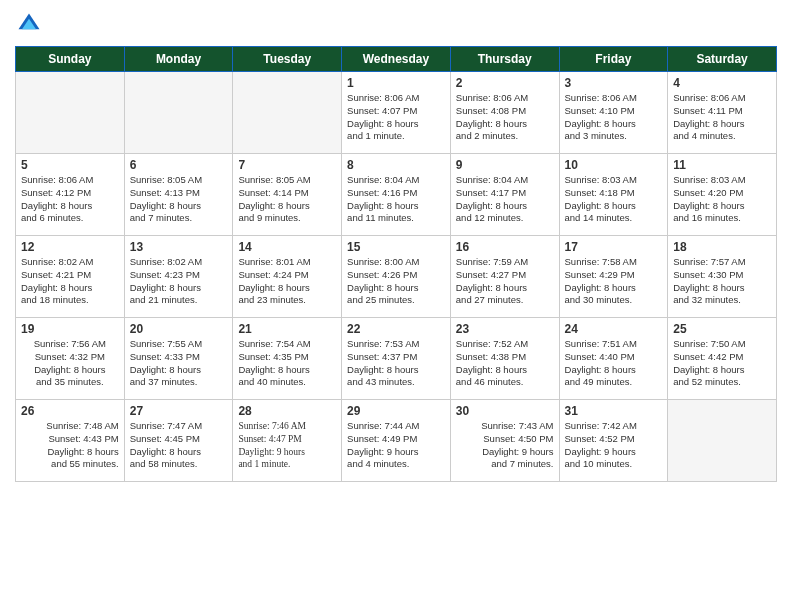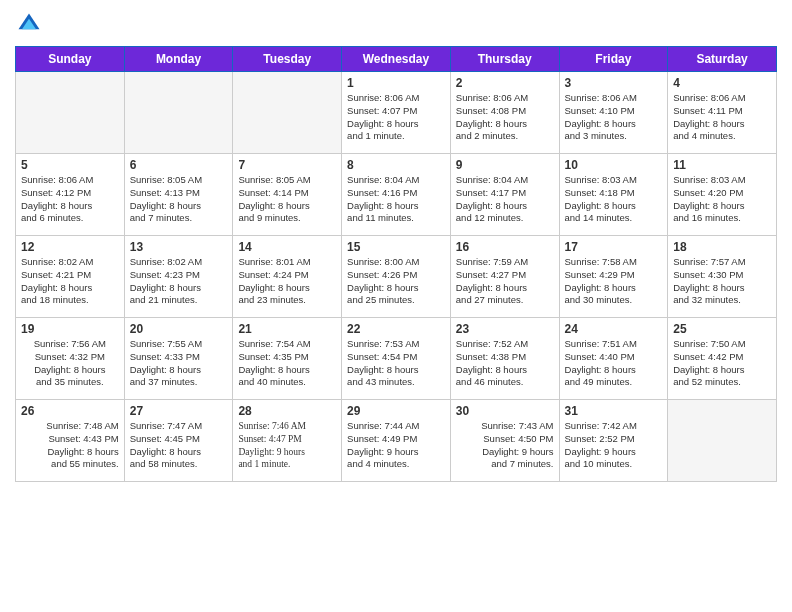--- a/index.html
+++ b/index.html
@@ -48,21 +48,21 @@
     .location {
       font-size: 14px;
       color: #555;
     }
     .calendar {
       width: 100%;
       border-collapse: collapse;
       table-layout: fixed;
     }
     .calendar th {
-      background-color: #6d28d9;
+      background-color: #14532d;
       color: #fff;
       text-align: center;
       padding: 5px 4px;
       font-size: 12px;
       font-weight: bold;
       border: 1px solid #1565c0;
     }
     .calendar td {
       border: 1px solid #ccc;
       vertical-align: top;
@@ -274,21 +274,21 @@
           <td>
             <div class="day-num">21</div>
             <div class="day-info" style="white-space: pre-line;">Sunrise: 7:54 AM
 Sunset: 4:35 PM
 Daylight: 8 hours
 and 40 minutes.</div>
           </td>
           <td>
             <div class="day-num">22</div>
             <div class="day-info" style="white-space: pre-line;">Sunrise: 7:53 AM
-Sunset: 4:54 PM
+Sunset: 4:37 PM
 Daylight: 8 hours
 and 43 minutes.</div>
           </td>
           <td>
             <div class="day-num">23</div>
             <div class="day-info" style="white-space: pre-line;">Sunrise: 7:52 AM
 Sunset: 4:38 PM
 Daylight: 8 hours
 and 46 minutes.</div>
           </td>
@@ -339,21 +339,21 @@
           <td>
             <div class="day-num">30</div>
             <div class="day-info" style="white-space: pre-line; text-align: right;">Sunrise: 7:43 AM
 Sunset: 4:50 PM
 Daylight: 9 hours
 and 7 minutes.</div>
           </td>
           <td>
             <div class="day-num">31</div>
             <div class="day-info" style="white-space: pre-line;">Sunrise: 7:42 AM
-Sunset: 2:52 PM
+Sunset: 4:52 PM
 Daylight: 9 hours
 and 10 minutes.</div>
           </td>
           <td class="empty"></td>
         </tr>
       </tbody>
   </table>
 </div>
 
 </body></html>

